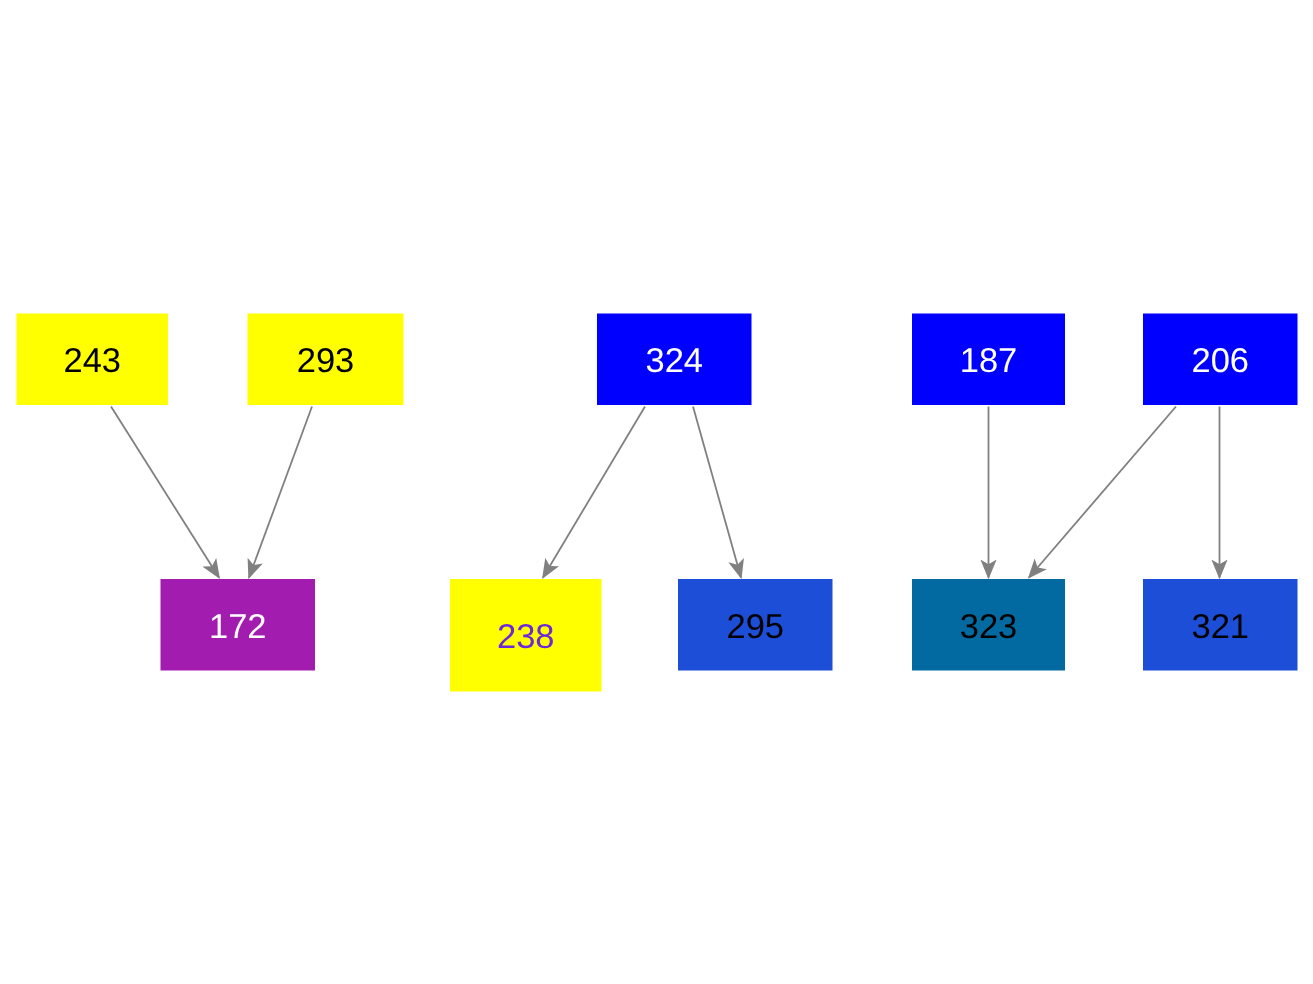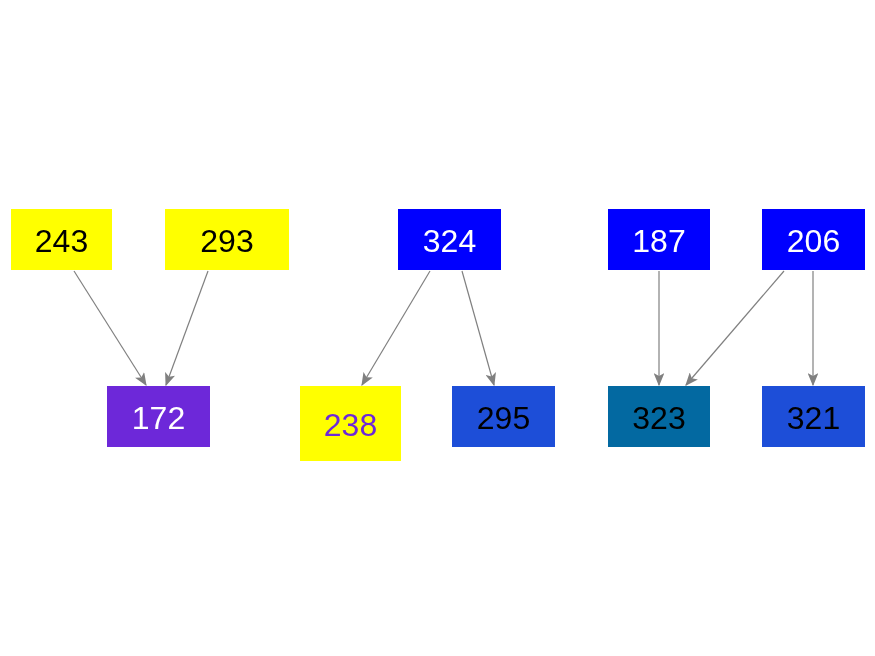--- a/index.html
+++ b/index.html
@@ -25,21 +25,21 @@
     height: 656px;
     pointer-events: none;
   }
   .node {
     position: absolute;
     box-sizing: border-box;
     display: flex;
     align-items: center;
     justify-content: center;
     font-family: "Liberation Sans", sans-serif;
-    font-size: 32px;
+    font-size: 23px;
     line-height: 1;
     letter-spacing: 0px;
     user-select: none;
   }
   .node.yellow {
     background: #ffff00;
     color: #000000;
   }
   .node.blue {
     background: #0000ff;
@@ -69,24 +69,24 @@
         <line x1="659" y1="271" x2="659" y2="385" stroke="#808080" stroke-width="1.2" marker-end="url(#arrowhead)"></line>
         <line x1="784" y1="271" x2="686" y2="385" stroke="#808080" stroke-width="1.2" marker-end="url(#arrowhead)"></line>
         <line x1="813" y1="271" x2="813" y2="385" stroke="#808080" stroke-width="1.2" marker-end="url(#arrowhead)"></line>
       </g>
   </svg>
 
   <div id="nodes-layer">
       <div class="node yellow" style="left: 11px; top: 209px; width: 101px; height: 61px; background: rgb(255, 255, 0); color: rgb(0, 0, 0);">
         <span class="node-label">243</span>
       </div>
-      <div class="node yellow" style="left: 165px; top: 209px; width: 124px; height: 61px; background: rgb(255, 255, 0); color: rgb(0, 0, 0);">
+      <div class="node yellow" style="left: 165px; top: 209px; width: 104px; height: 61px; background: rgb(255, 255, 0); color: rgb(0, 0, 0);">
         <span class="node-label">293</span>
       </div>
-      <div class="node blue" style="left: 107px; top: 386px; width: 103px; height: 61px; background: #6d28d9; color: rgb(255, 255, 255);">
+      <div class="node blue" style="left: 107px; top: 386px; width: 103px; height: 61px; background: #a21caf; color: rgb(255, 255, 255);">
         <span class="node-label">172</span>
       </div>
       <div class="node blue" style="left: 398px; top: 209px; width: 103px; height: 61px; background: rgb(0, 0, 255); color: rgb(255, 255, 255);">
         <span class="node-label">324</span>
       </div>
       <div class="node yellow" style="left: 300px; top: 386px; width: 101px; height: 75px; background: rgb(255, 255, 0); color: #6d28d9;">
         <span class="node-label">238</span>
       </div>
       <div class="node yellow" style="left: 452px; top: 386px; width: 103px; height: 61px; background: #1d4ed8; color: rgb(0, 0, 0);">
         <span class="node-label">295</span>

